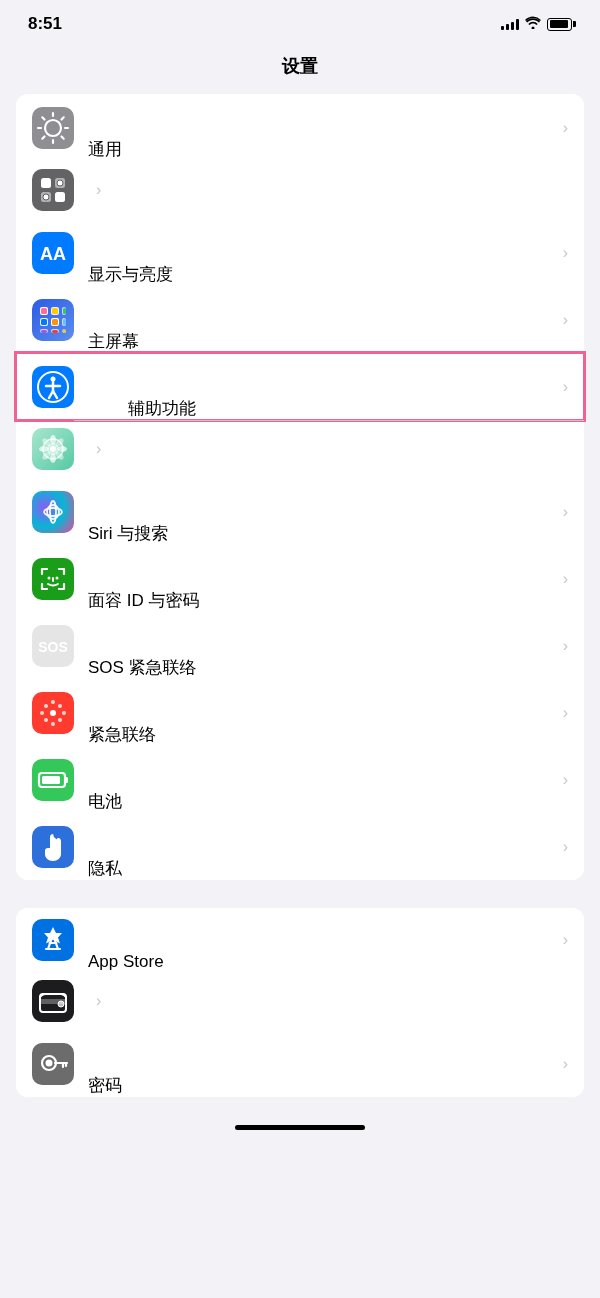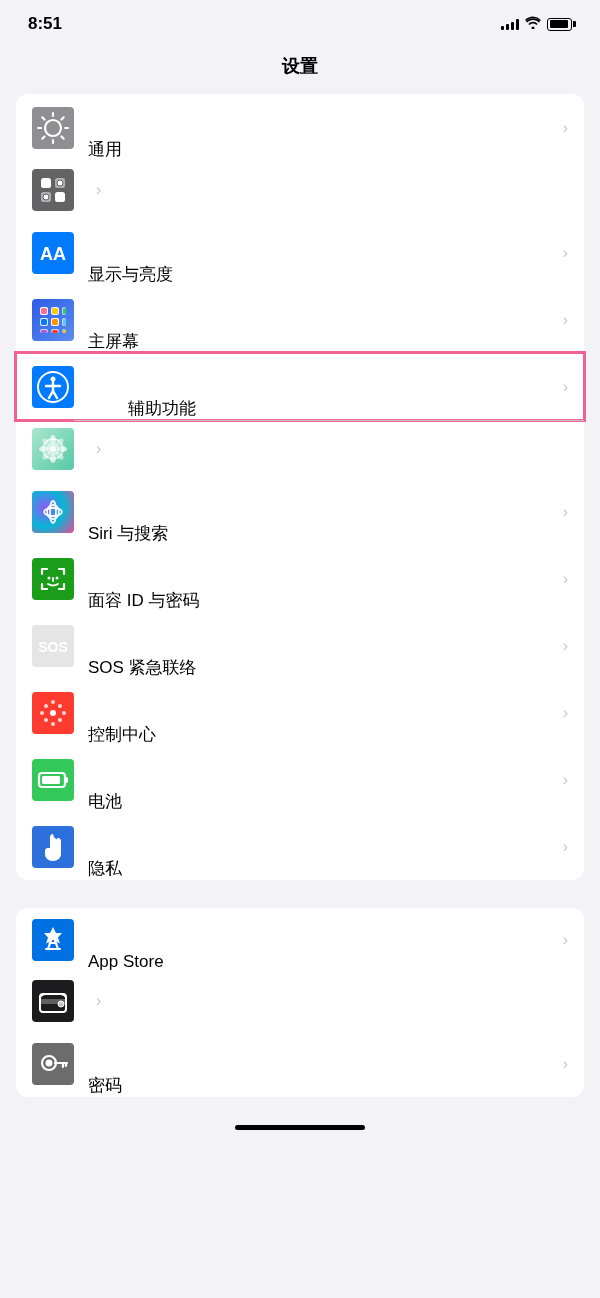--- a/index.html
+++ b/index.html
@@ -126,21 +126,21 @@
       outline: 3px solid #f06292;
       outline-offset: -1px;
       z-index: 10;
       border-radius: 0;
       gap: 40px;
     }
 
     .icon-wrap {
       width: 42px;
       height: 42px;
-      border-radius: 4px;
+      border-radius: 10px;
       margin: 8px 14px 8px 16px;
       display: flex;
       align-items: center;
       justify-content: center;
       flex-shrink: 0;
       overflow: hidden;
     }
 
     .icon-wrap svg, .icon-wrap .icon-text {
       width: 100%;
@@ -372,21 +372,21 @@
         <circle cx="21" cy="10" r="2" fill="white" opacity="0.8"></circle>
         <circle cx="21" cy="32" r="2" fill="white" opacity="0.8"></circle>
         <circle cx="10" cy="21" r="2" fill="white" opacity="0.8"></circle>
         <circle cx="32" cy="21" r="2" fill="white" opacity="0.8"></circle>
         <circle cx="14" cy="14" r="2" fill="white" opacity="0.8"></circle>
         <circle cx="28" cy="14" r="2" fill="white" opacity="0.8"></circle>
         <circle cx="14" cy="28" r="2" fill="white" opacity="0.8"></circle>
         <circle cx="28" cy="28" r="2" fill="white" opacity="0.8"></circle>
       </svg>
     </div>
-    <span class="item-label">控制中心</span>
+    <span class="item-label">紧急联络</span>
     <span class="chevron">›</span>
   </div>
 
   <div class="settings-item">
     <div class="icon-wrap bg-battery">
       <svg viewBox="0 0 42 42" fill="none">
         <rect x="7" y="14" width="26" height="14" rx="3" stroke="white" stroke-width="2.2" fill="none"></rect>
         <rect x="33" y="18" width="3" height="6" rx="1.5" fill="white"></rect>
         <rect x="10" y="17" width="18" height="8" rx="1.5" fill="white"></rect>
       </svg>

